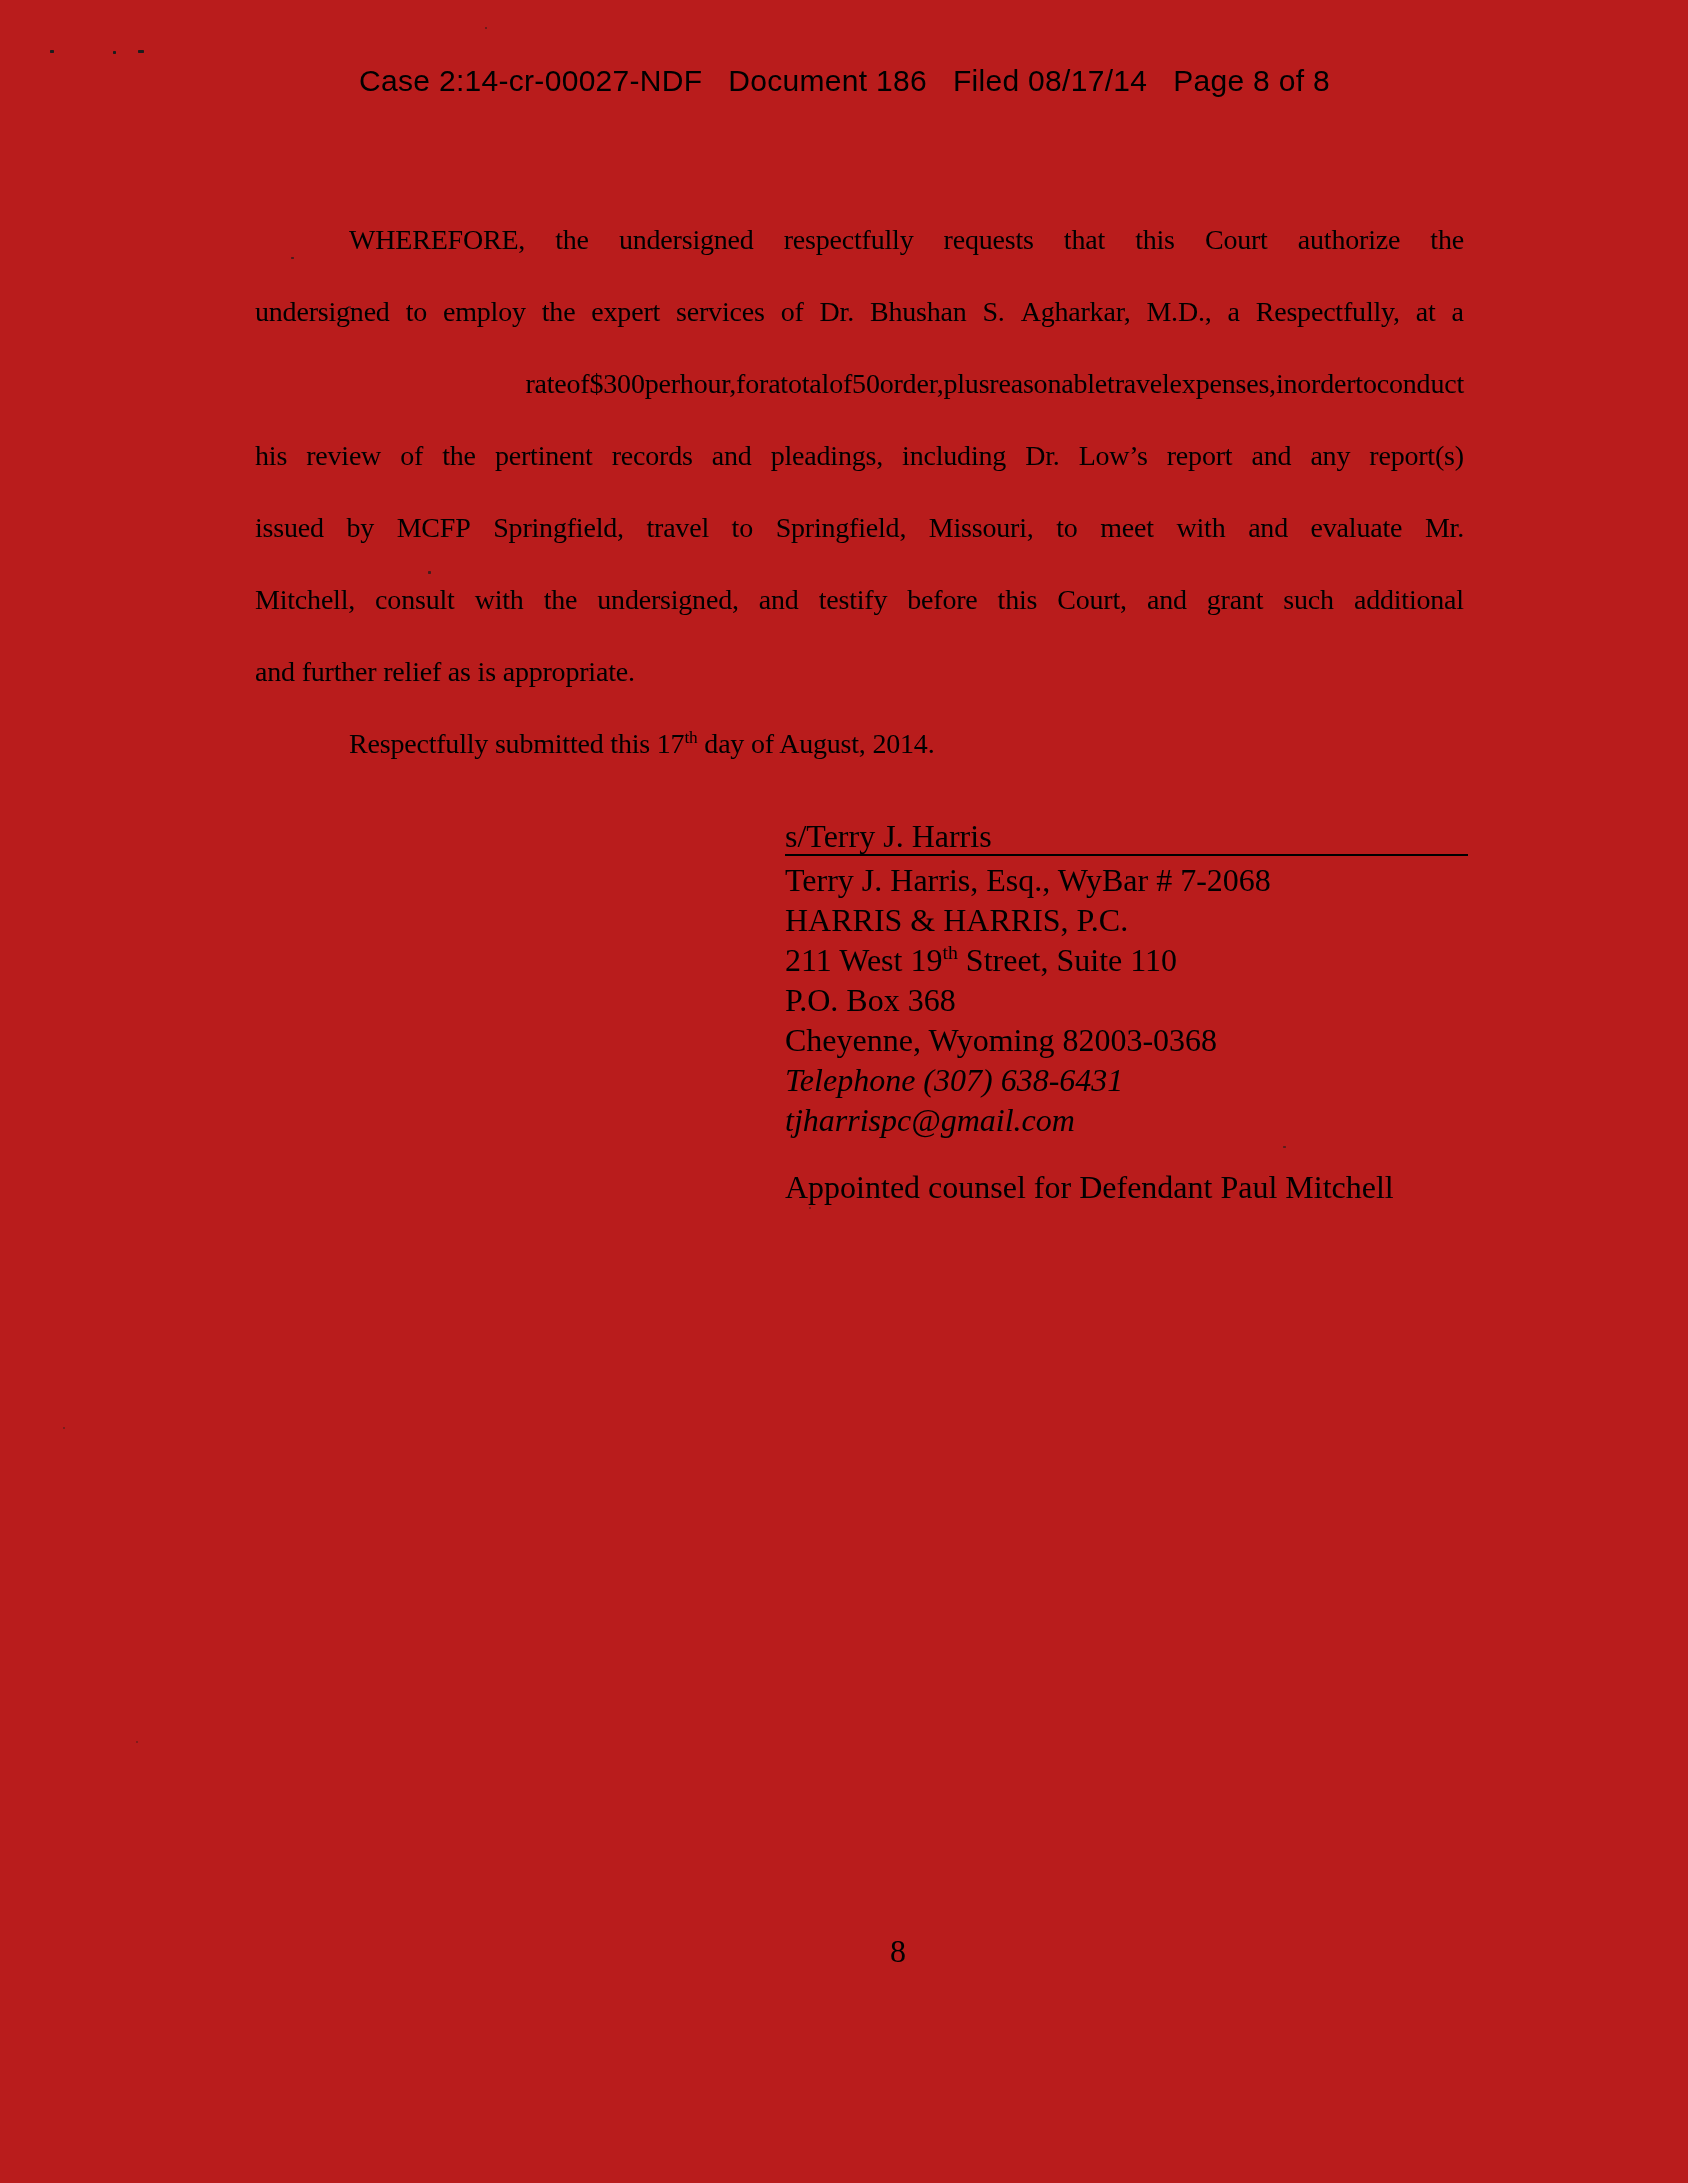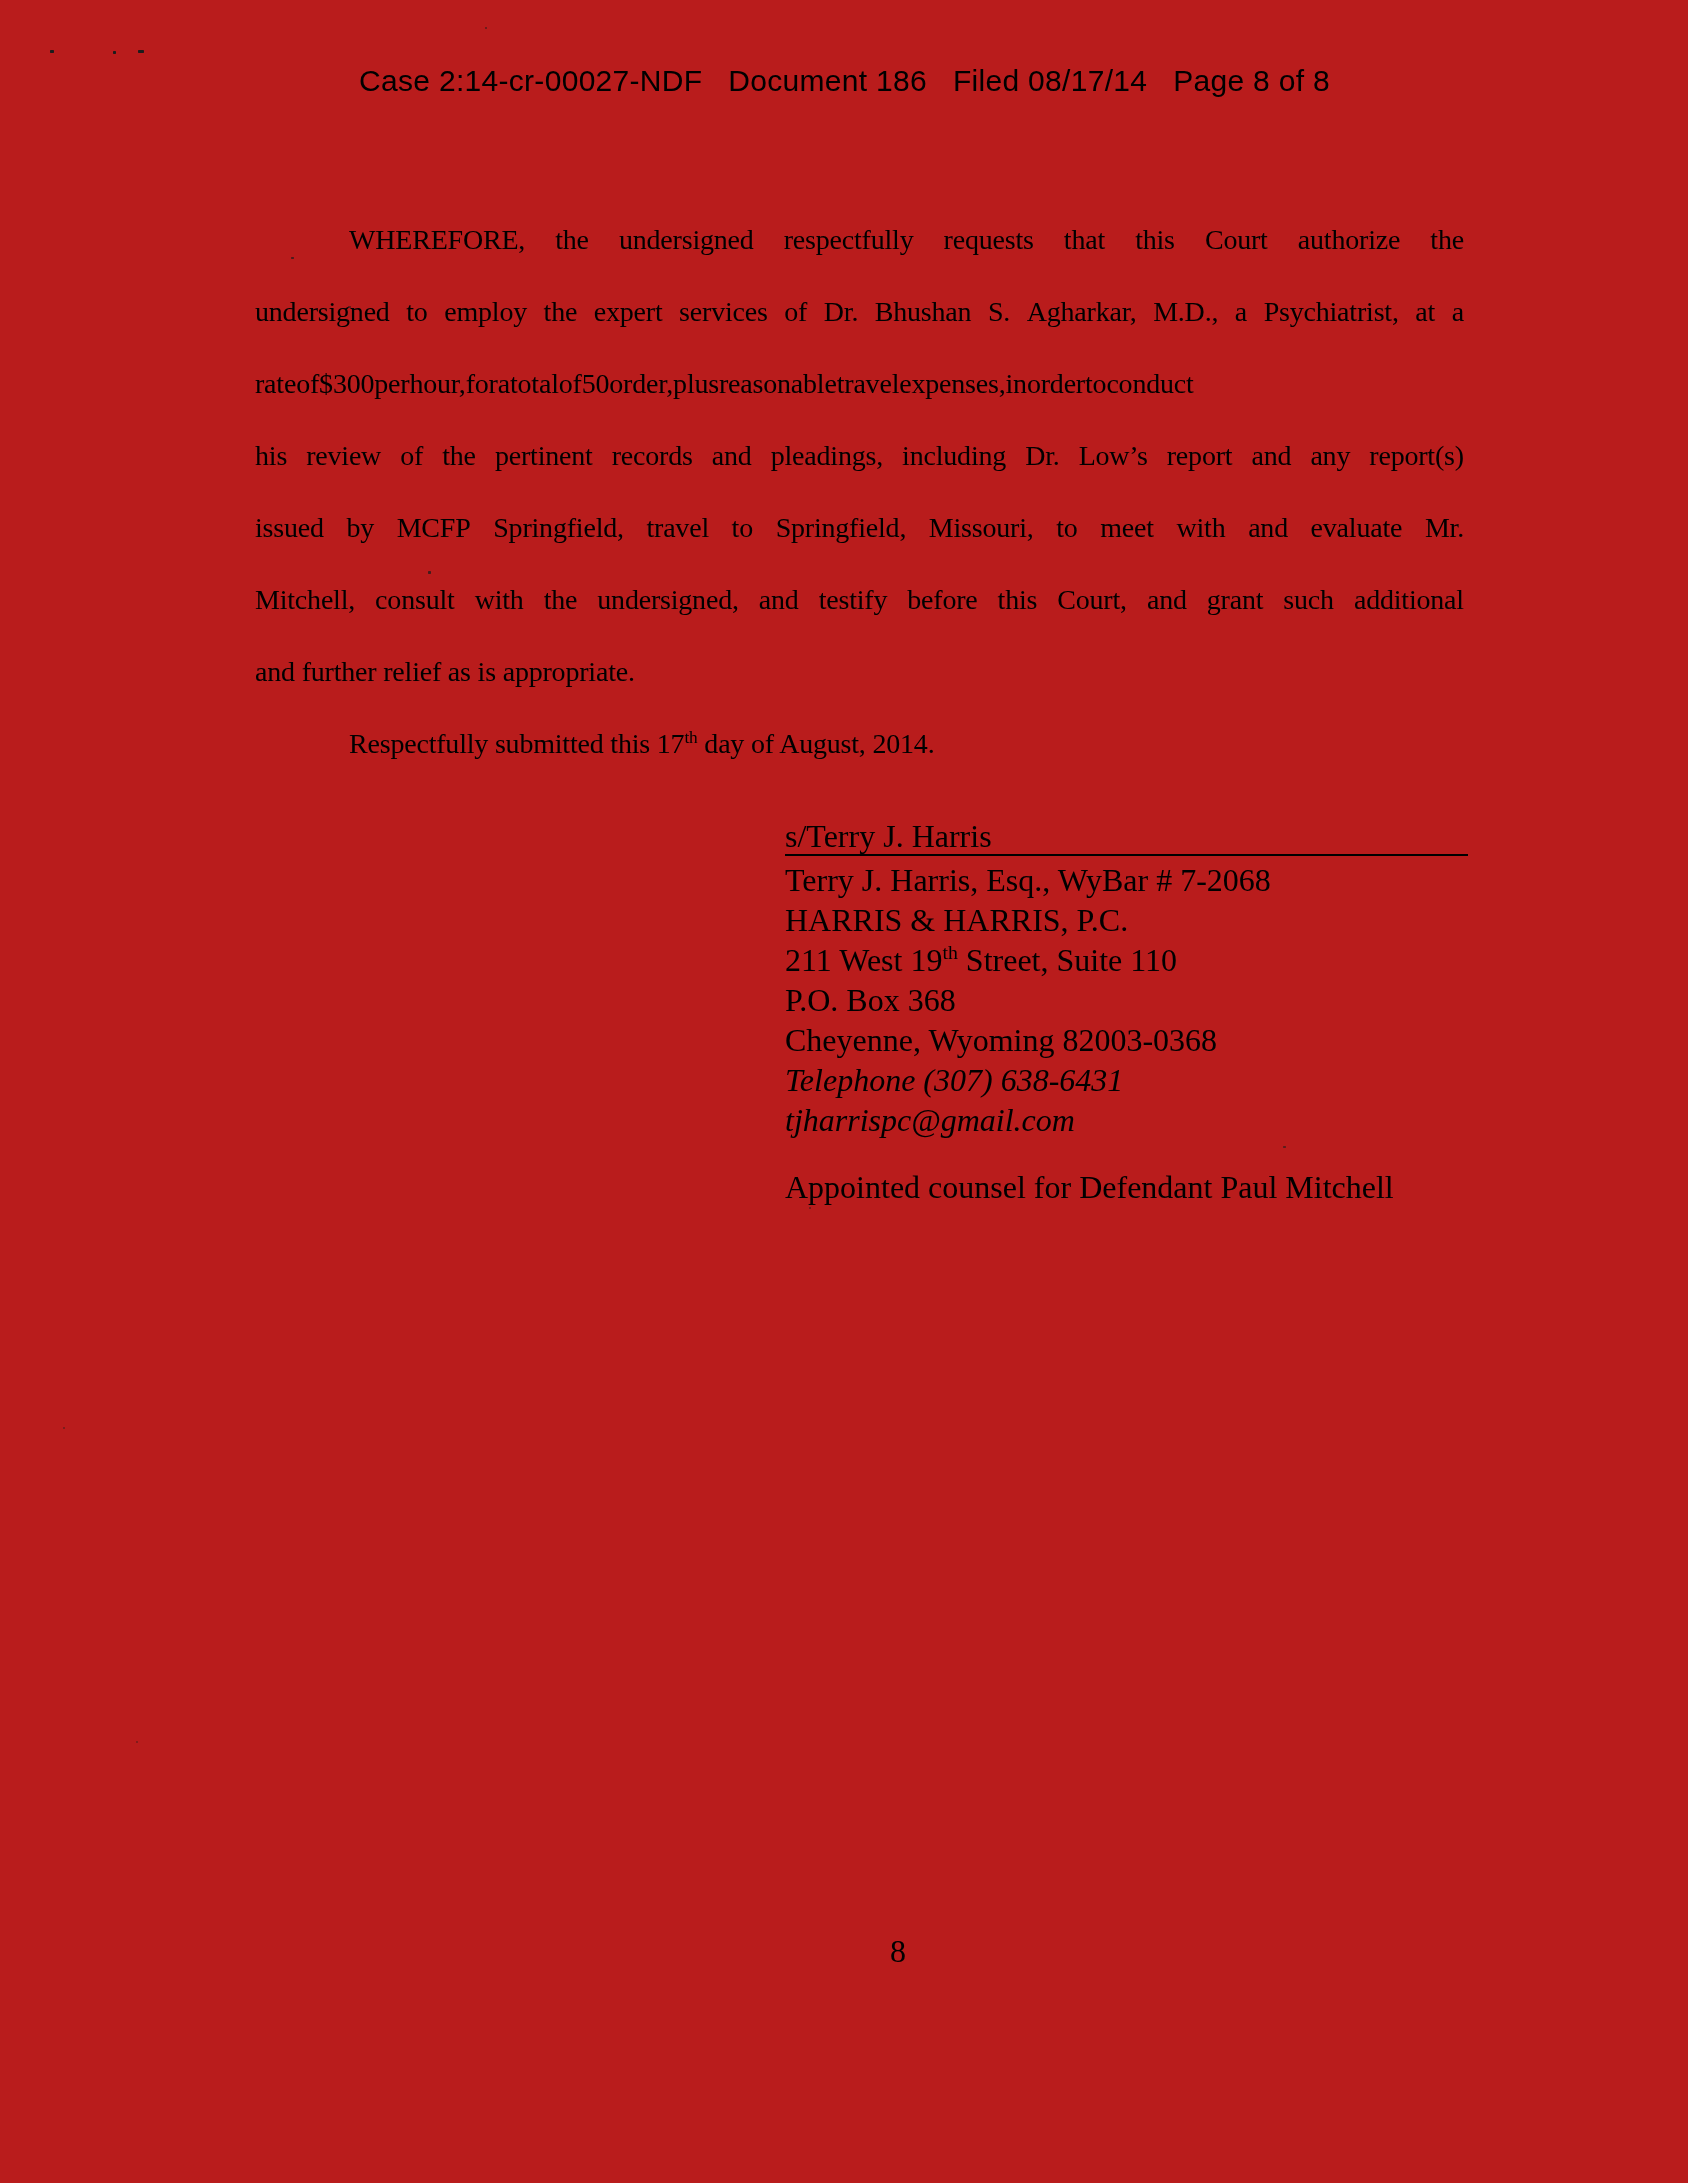--- a/index.html
+++ b/index.html
@@ -100,25 +100,25 @@
         <span>the</span>
         <span>expert</span>
         <span>services</span>
         <span>of</span>
         <span>Dr.</span>
         <span>Bhushan</span>
         <span>S.</span>
         <span>Agharkar,</span>
         <span>M.D.,</span>
         <span>a</span>
-        <span>Psychiatrist,</span>
+        <span>Respectfully,</span>
         <span>at</span>
         <span>a</span>
       </div>
-    <div class="bline" style="display: flex; justify-content: flex-start;">
+    <div class="bline" style="display: flex; justify-content: flex-end;">
         <span>rate</span>
         <span>of</span>
         <span>$300</span>
         <span>per</span>
         <span>hour,</span>
         <span>for</span>
         <span>a</span>
         <span>total</span>
         <span>of</span>
         <span>50</span>

